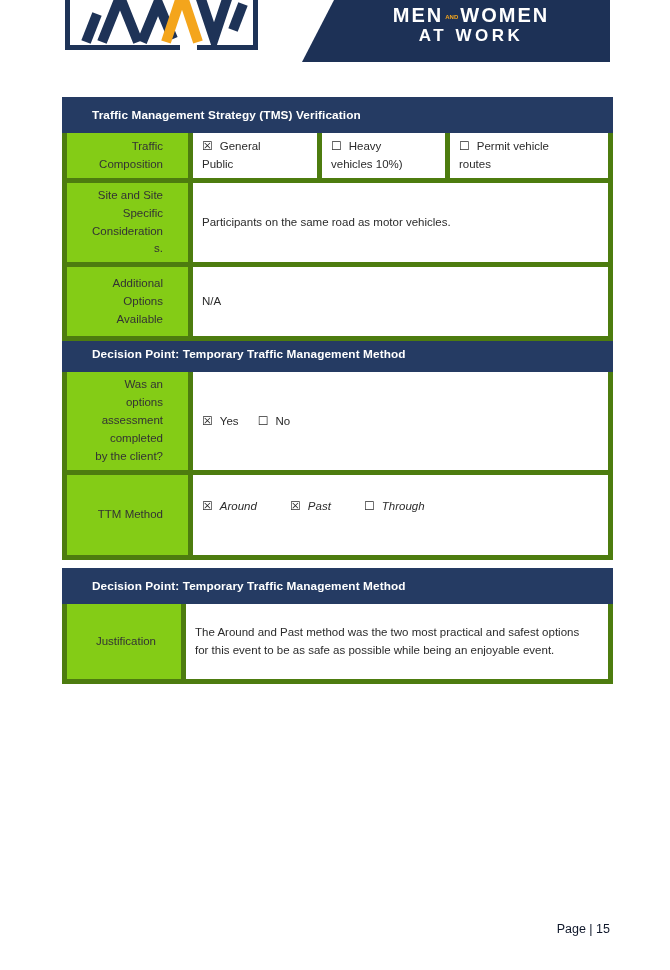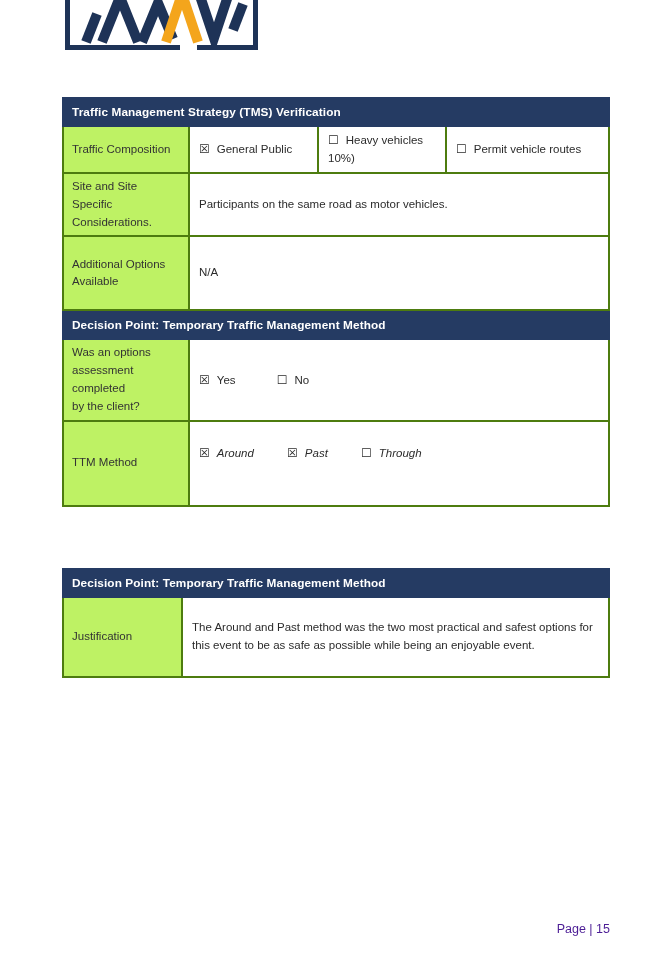--- a/index.html
+++ b/index.html
@@ -33,44 +33,44 @@
   .brand-and { font-size: 6px; color: #f4a51c; font-weight: bold;
     letter-spacing: 0; margin: 3px 2px 0 2px; }
   .brand-line2 { font-weight: bold; font-size: 17px; letter-spacing: 3.5px; line-height: 1.15; }
 
   
   table.doc-table {
     position: absolute; border-collapse: collapse; table-layout: fixed;
     background: #fff; width: 546px;
   }
   .doc-table td {
-    border: 2px solid #4d7c0f; font-size: 11.5px; color: #2b2b2b;
-    padding: 4px 8px; vertical-align: middle; line-height: 1.55;
+    border: 5px solid #4d7c0f; font-size: 11.5px; color: #2b2b2b;
+    padding: 4px 25px; vertical-align: middle; line-height: 1.55;
     word-wrap: break-word;
   }
   .doc-table td.navyhdr {
     background: #253b63; color: #ffffff; font-weight: bold;
     border-color: #253b63; font-size: 11.8px; letter-spacing: .1px;
   }
-  .doc-table td.lbl { background: #bef264; color: #333; }
+  .doc-table td.lbl { background: #84cc16; color: #333; text-align: right; }
   .prewrap { white-space: pre-line; }
   .cb {
     font-family: "DejaVu Sans", sans-serif; font-size: 12px;
     margin-right: 7px; color: #2b2b2b;
   }
   .opt-item { display: inline-block; margin-right: 30px; white-space: nowrap; }
-  .opt-item.wide { margin-right: 38px; text-align: right; }
+  .opt-item.wide { margin-right: 16px; text-align: right; }
   td.ttm-cell { vertical-align: top; padding-top: 22px; font-style: italic; }
   td.content { padding-left: 9px; }
   .just-text { max-width: 402px; }
 
   
   .footer {
     position: absolute; left: 0; right: 60px; top: 922px;
-    text-align: right; font-size: 12.5px; color: #4c1d95;
+    text-align: right; font-size: 12.5px; color: #0f172a;
   }
 </style>
 </head>
 <body>
 
 <div class="page">
 
   <div class="maw-box">
     <svg width="176" height="62" viewBox="0 0 176 62">
       <g fill="none" stroke="#1e3357" stroke-width="10" stroke-linejoin="miter">
@@ -78,20 +78,28 @@
         <path d="M26 58 L44 13 L62 58"></path>
         <path d="M66 58 L82 19 L97 55"></path>
         <path d="M124 12 L138 54 L152 12"></path>
         <path d="M157 46 L167 20"></path>
       </g>
       <path d="M90 58 L106 10 L122 58" fill="none" stroke="#f4a51c" stroke-width="10" stroke-linejoin="miter"></path>
     </svg>
     <div class="maw-border-gap"></div>
   </div>
 
+  <div class="brand-banner">
+    <div class="brand-line1">
+      <span>MEN</span>
+      <span class="brand-and">AND</span>
+      <span>WOMEN</span>
+    </div>
+    <div class="brand-line2">AT WORK</div>
+  </div>
 
   <table class="doc-table" style="left:62px; top:97px;">
     <colgroup>
         <col style="width:126px">
         <col style="width:129px">
         <col style="width:128px">
         <col style="width:163px">
       </colgroup>
     <tbody>
         <tr style="height:22px">

